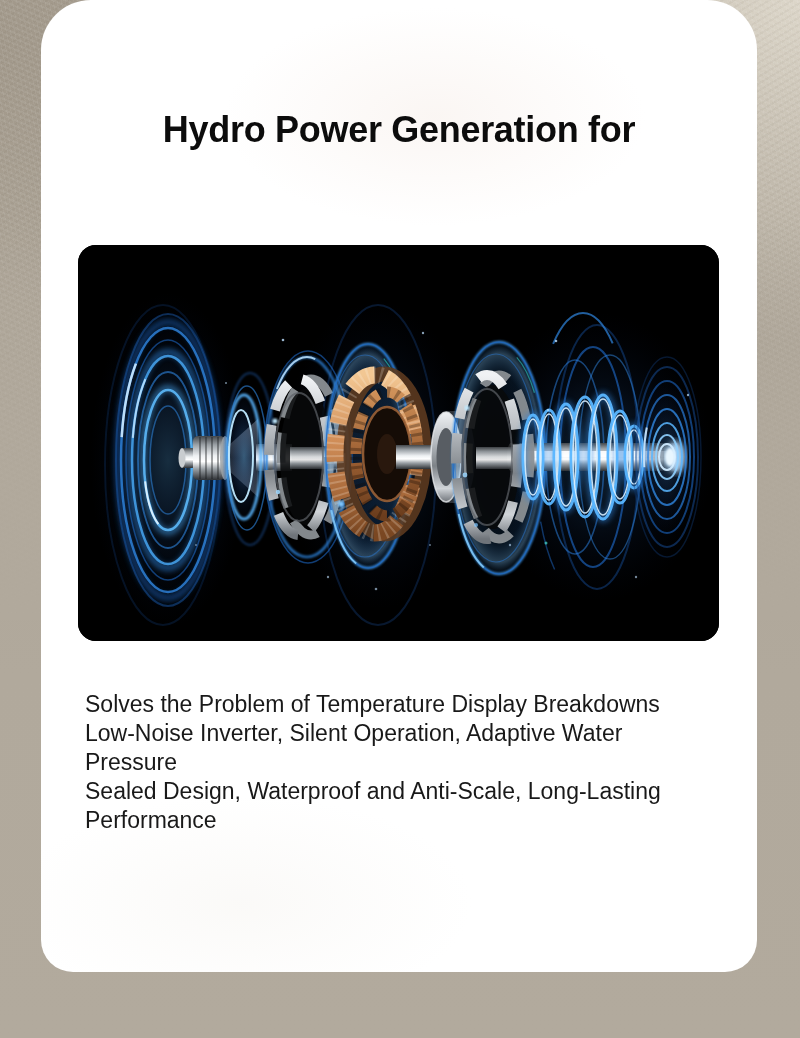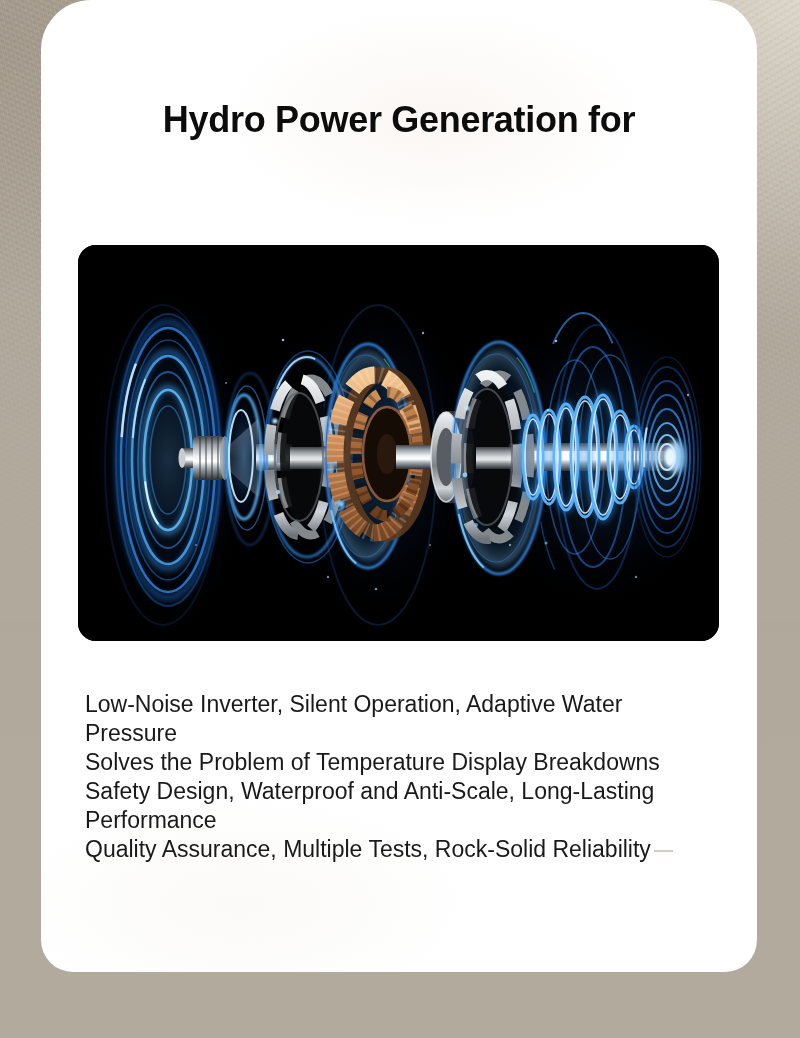--- a/index.html
+++ b/index.html
@@ -15,21 +15,21 @@
       repeating-linear-gradient(-31deg, rgba(96,86,70,.05) 0 2px, transparent 2px 6px),
       repeating-linear-gradient(78deg, rgba(255,255,255,.05) 0 1px, transparent 1px 4px);}
   .texture-fade{position:absolute;left:0;top:0;width:800px;height:620px;pointer-events:none;
     background:linear-gradient(180deg, rgba(177,169,156,0) 35%, rgba(177,169,156,.85) 80%, #b1a99c 100%);}
   .card{position:absolute;left:41px;top:0;width:716px;height:972px;z-index:2;
     background:
       radial-gradient(42% 16% at 55% 12%, rgba(250,245,242,.9) 0%, rgba(250,245,242,0) 70%),
       radial-gradient(46% 16% at 28% 93%, rgba(250,249,247,.9) 0%, rgba(250,249,247,0) 70%),
       #ffffff;
     border-radius:50px 50px 32px 32px;}
-  .title{position:absolute;top:98px;left:0;width:100%;margin:0;text-align:center;
+  .title{position:absolute;top:108px;left:0;width:100%;margin:0;text-align:center;
     font-size:36px;font-weight:bold;line-height:44px;color:#0c0c0c;letter-spacing:-0.3px;}
   .title span{display:block;}
   .hero{position:absolute;left:37px;top:245px;width:641px;height:396px;background:#000;
     border-radius:18px;overflow:hidden;}
   .hero svg{display:block;}
   .features{position:absolute;left:44px;top:690px;width:624px;
     font-size:23px;line-height:29px;color:#191919;}
   .features p{margin:0;}
   .trail-dash{display:inline-block;width:19px;height:2px;background:#c8c4bf;
     vertical-align:middle;margin-left:3px;opacity:.85;}
@@ -285,20 +285,19 @@
           <circle cx="432" cy="300" r="1.2" opacity=".6"></circle>
             <circle cx="118" cy="300" r="1" opacity=".5"></circle>
           <circle cx="610" cy="150" r="1.2" opacity=".7"></circle>
             <circle cx="470" cy="165" r="1" opacity=".8"></circle>
           <circle cx="468" cy="298" r="1.5" fill="#49e0d0" opacity=".7"></circle>
         </g>
       </svg>
     </div>
 
     <div class="features">
+      <p>Solves the Problem of Temperature Display Breakdowns</p>
       <p>Low-Noise Inverter, Silent Operation, Adaptive Water Pressure</p>
-      <p>Solves the Problem of Temperature Display Breakdowns</p>
-      <p>Safety Design, Waterproof and Anti-Scale, Long-Lasting Performance</p>
-      <p><span>Quality Assurance, Multiple Tests, Rock-Solid Reliability</span><span class="trail-dash"></span></p>
+      <p>Sealed Design, Waterproof and Anti-Scale, Long-Lasting Performance</p>
     </div>
 
   </div>
 </div>
 
 </body></html>

